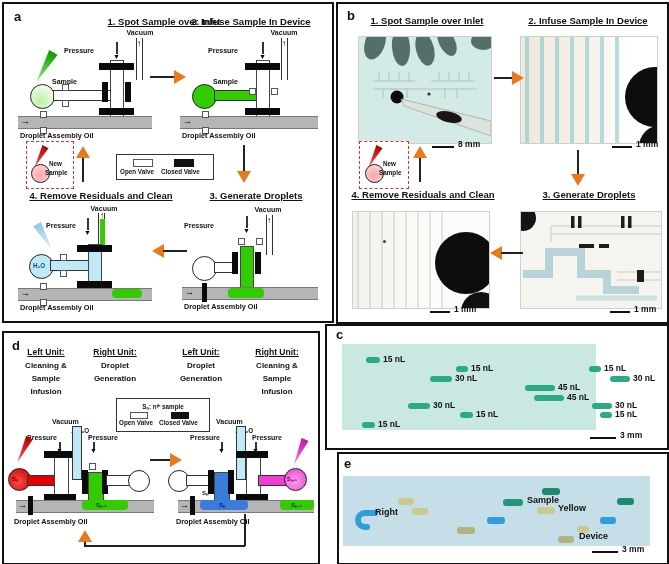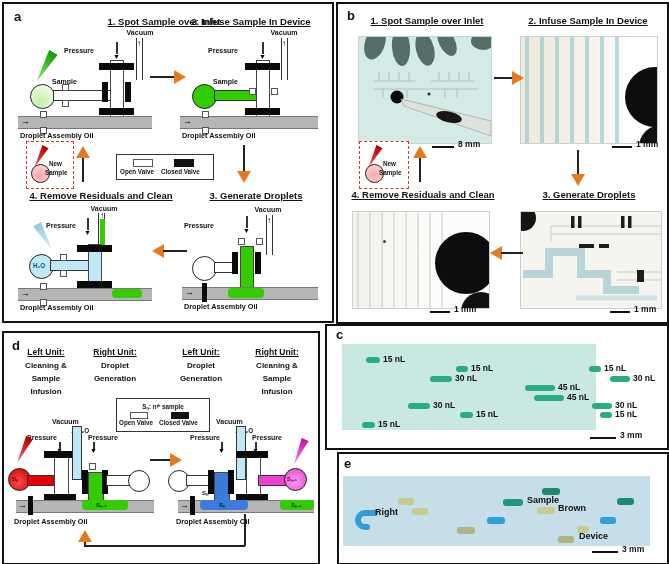--- a/index.html
+++ b/index.html
@@ -397,19 +397,19 @@
       <div class="pill" style="left: 144px; top: 41px; width: 18px; height: 6.5px; background: rgb(47, 159, 217);"></div>
       <div class="pill" style="left: 160px; top: 23px; width: 20px; height: 6.5px; background: rgb(35, 150, 124);"></div>
       <div class="pill" style="left: 199px; top: 12px; width: 18px; height: 6.5px; background: rgb(29, 138, 112);"></div>
       <div class="pill" style="left: 194px; top: 31px; width: 18px; height: 6.5px; background: rgb(201, 202, 142);"></div>
       <div class="pill" style="left: 234px; top: 50px; width: 12px; height: 6.5px; background: rgb(201, 202, 142);"></div>
       <div class="pill" style="left: 215px; top: 60px; width: 16px; height: 6.5px; background: rgb(178, 180, 127);"></div>
       <div class="pill" style="left: 257px; top: 41px; width: 16px; height: 6.5px; background: rgb(47, 159, 217);"></div>
       <div class="pill" style="left: 274px; top: 22px; width: 17px; height: 6.5px; background: rgb(29, 138, 112);"></div>
       <span class="ename" style="left: 32px; top: 31px;">Right</span>
       <span class="ename" style="left: 184px; top: 19px;">Sample</span>
-      <span class="ename" style="left: 215px; top: 27px;">Brown</span>
+      <span class="ename" style="left: 215px; top: 27px;">Yellow</span>
       <span class="ename" style="left: 236px; top: 55px;">Device</span>
     </div>
   <div class="sline" style="left:592px;top:551px;width:26px"></div>
   <div class="scale" style="left:622px;top:544px">3 mm</div>
 
 </div>
 
 </body></html>

